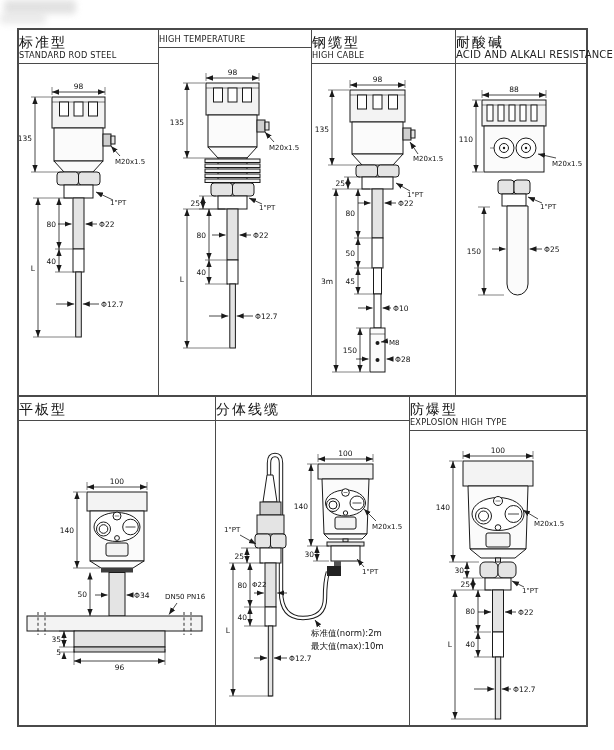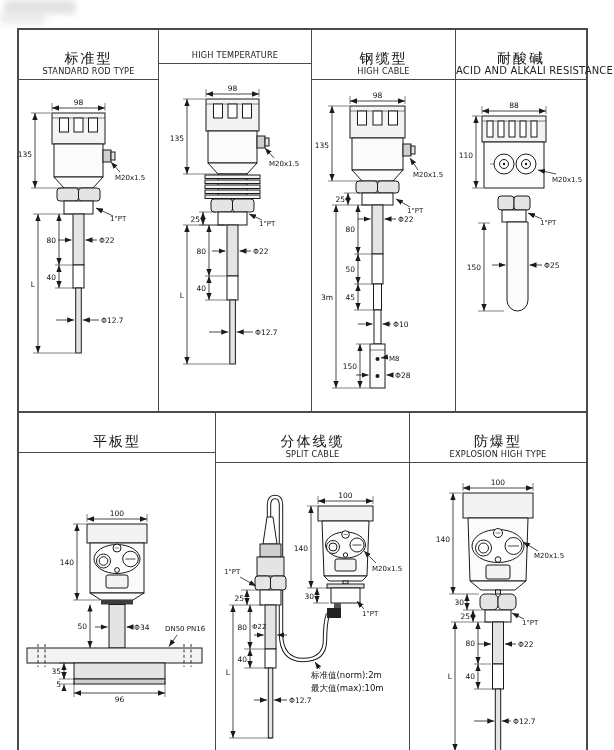--- a/index.html
+++ b/index.html
@@ -4,21 +4,21 @@
 <style>
   html,body{margin:0;padding:0;background:#fff}
   #page{position:relative;width:614px;height:750px;background:#fff;font-family:"DejaVu Sans",sans-serif;overflow:hidden}
   .wm{position:absolute;background:#d9d9d9;filter:blur(3px);opacity:.75;border-radius:4px}
   #grid{position:absolute;left:17px;top:28px;width:571px;border:2px solid #4a4a4a;background:#fff;box-sizing:border-box}
   .row{display:grid}
   .row1{grid-template-columns:140px 153px 144px 130px;border-bottom:2px solid #4a4a4a}
   .row2{grid-template-columns:197px 194px 176px}
   .cell{border-right:1.5px solid #4a4a4a;box-sizing:border-box}
   .cell:last-child{border-right:none}
-  .hdr{border-bottom:1.5px solid #4a4a4a;text-align:center;padding:20px 0 3px 0}
+  .hdr{border-bottom:1.5px solid #4a4a4a;padding:4px 0 3px 0}
   .cn{font-size:14px;color:#111;letter-spacing:2px;line-height:16px}
   .en{font-size:8.2px;color:#222;letter-spacing:.2px;line-height:10px;white-space:nowrap}
   svg{display:block}
   .o{stroke:#1a1a1a;stroke-width:1;fill:#fff}
   .f1{fill:#f3f3f3}.f2{fill:#e4e4e4}.f3{fill:#cfcfcf}.f4{fill:#fbfbfb}.fd{fill:#3d3d3d}
   .d{stroke:#1a1a1a;stroke-width:.8;fill:none}
   .w{stroke:#1a1a1a;stroke-width:.55;fill:none}
   .t{font-size:7.5px;fill:#111}
   .ts{font-size:7px;fill:#111}
   .tn{font-size:8.5px;fill:#111}
@@ -48,21 +48,21 @@
     </defs>
   </svg>
 
   <div id="grid">
 
     <div class="row row1">
 
       <div class="cell">
         <div class="hdr">
           <div class="cn">标准型</div>
-          <div class="en">STANDARD ROD TYPE</div>
+          <div class="en">STANDARD ROD STEEL</div>
         </div>
         <svg width="140" height="331" viewBox="0 0 140 331">
           <g>
             <rect class="o f1" x="33" y="33" width="53" height="31"></rect>
             <line class="w" x1="33" y1="38" x2="86" y2="38"></line>
             <rect class="o" x="40.5" y="38" width="9" height="14"></rect>
             <rect class="o" x="55" y="38" width="9" height="14"></rect>
             <rect class="o" x="69.5" y="38" width="9" height="14"></rect>
             <rect class="o f4" x="35" y="64" width="49" height="33"></rect>
             <rect class="o f3" x="84" y="70" width="8" height="12"></rect>
@@ -372,21 +372,20 @@
               <line class="w" x1="146" y1="228" x2="146" y2="244"></line>
             <line class="d" x1="55" y1="240" x2="146" y2="240" marker-start="url(#ar)" marker-end="url(#ar)"></line>
             <text class="t tm" x="100.5" y="249">96</text>
           </g>
         </svg>
       </div>
 
       <div class="cell">
         <div class="hdr">
           <div class="cn">分体线缆</div>
-          <div class="en">SPLIT CABLE</div>
         </div>
         <svg width="194" height="294" viewBox="0 0 194 294">
           <g>
             <path d="M53,54 L53,42 Q53,34 59,34 Q65,34 65,42 L65,170 Q65,197 87,197 Q109,197 109,177 Q109,160 112,151" stroke="#1a1a1a" stroke-width="4.4" fill="none"></path>
             <path d="M53,54 L53,42 Q53,34 59,34 Q65,34 65,42 L65,170 Q65,197 87,197 Q109,197 109,177 Q109,160 112,151" stroke="#fff" stroke-width="2.4" fill="none"></path>
           </g>
           <g>
             <polygon class="o" points="51,54 57,54 61,81 47,81" fill="#8f8f8f"></polygon>
             <rect class="o f3" x="44" y="81" width="21" height="13"></rect>
             <rect class="o f2" x="41" y="94" width="27" height="19"></rect>

